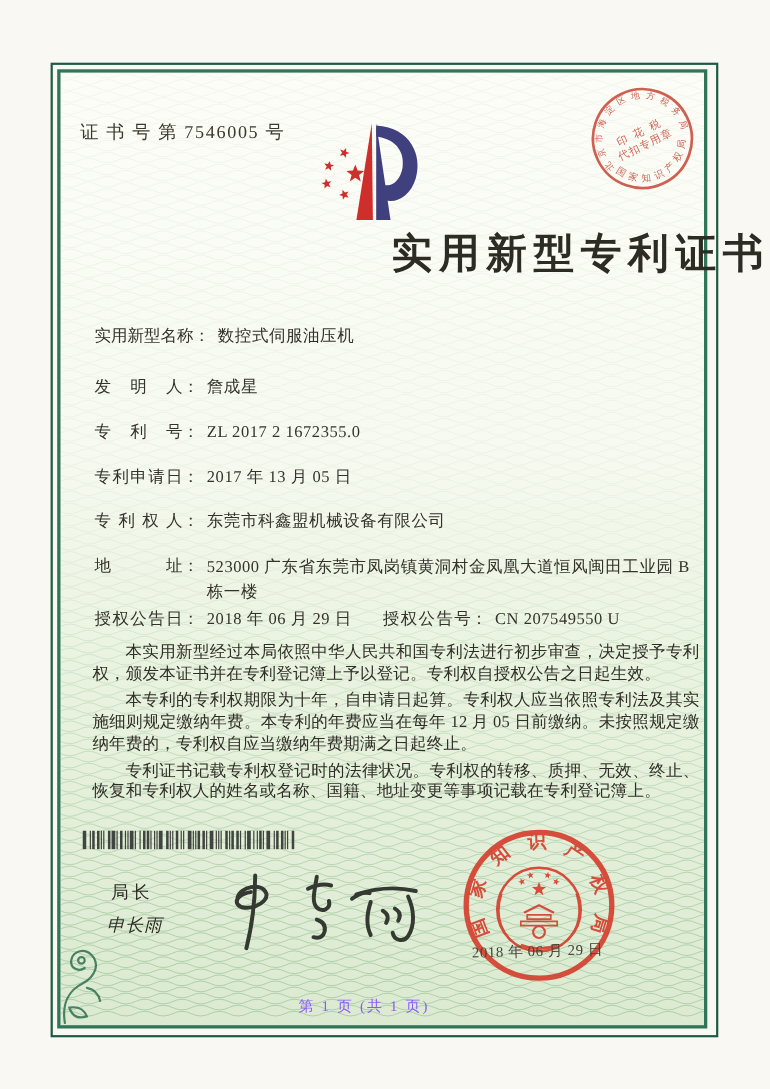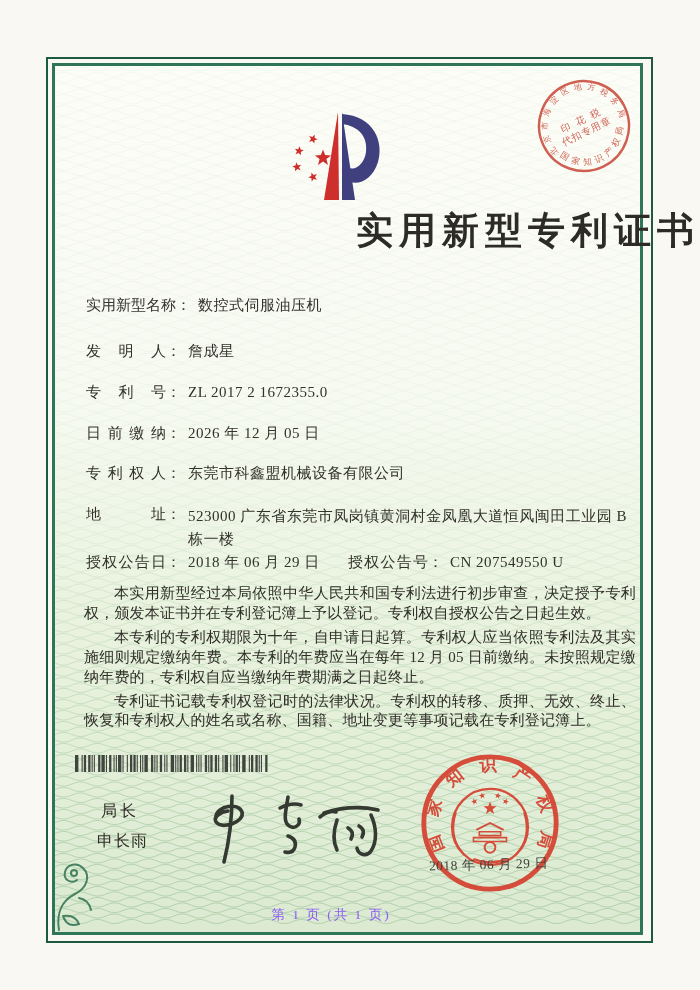--- a/index.html
+++ b/index.html
@@ -25,21 +25,21 @@
   .f-label{display:inline-block;width:80px;text-align:justify;text-align-last:justify;vertical-align:top;}
   .f-colon{margin-right:7px;}
   .f-value{letter-spacing:.5px;}
   .addr-val{display:inline-block;width:444px;vertical-align:top;line-height:23px;letter-spacing:.5px;}
   .grant2{position:absolute;left:262px;top:0;white-space:nowrap;}
   .body-text{left:80px;top:580px;width:560px;z-index:2;}
   .body-text p{margin:4px;text-indent:2em;font-size:15px;line-height:19.9px;
     text-align:justify;letter-spacing:.2px;color:#2f2e27;}
   .barcode{left:75px;top:755px;}
   .signer-title{left:101px;top:801px;font-size:16px;letter-spacing:3px;color:#2e2d26;text-align:right;}
-  .signer-name{left:97px;top:831px;font-size:16px;letter-spacing:1px;color:#2e2d26;}
+  .signer-name{left:97px;top:831px;font-size:16px;letter-spacing:1px;color:#2e2d26;font-style:italic;}
   .signature{left:196px;top:784px;}
   .seal{left:417px;top:750px;opacity:.92;}
   .seal-date{left:429px;top:856px;font-size:13.5px;color:#43423a;letter-spacing:.5px;white-space:nowrap;transform:rotate(-1.5deg);}
   .tax-stamp{left:536px;top:78px;opacity:.88;}
   .footer{left:0;top:906px;width:662px;text-align:center;font-size:13.5px;letter-spacing:2px;color:#8b5cf6;}
   .ornament{left:53px;top:842px;opacity:.85;}
 </style>
 </head>
 <body>
 
@@ -208,20 +208,21 @@
 
   <svg class="abs ornament" width="46" height="90" viewBox="0 0 46 90">
     <g fill="none" stroke="#2e7050" stroke-width="2" stroke-linecap="round">
       <path d="M6,88 C3,70 10,58 22,52 C34,46 38,34 30,26 C24,20 14,22 12,30 C10,38 18,42 24,38"></path>
       <path d="M10,74 q12,-2 16,8 q-12,4 -16,-8"></path>
       <circle cx="21" cy="31" r="3"></circle>
       <path d="M26,56 q10,2 12,12"></path>
     </g>
   </svg>
 
+  <div class="abs cert-no">证 书 号 第 7546005 号</div>
 
   <svg class="abs logo" width="124" height="98" viewBox="0 0 124 98">
     <polygon points="60,4 46,92 61,92" fill="#ce2e2c"></polygon>
     <polygon points="64,4 64,92 77,92" fill="#41407f"></polygon>
     <path d="M64,6 C96,8 106,34 100,54 C94,74 76,80 66,70 L66,56 C74,66 86,58 88,44 C90,28 80,18 64,16 Z" fill="#41407f"></path>
     <g id="logo-stars" fill="#ce2e2c">
         <polygon points="45.0,41.5 47.1,47.1 53.1,47.4 48.4,51.1 50.0,56.9 45.0,53.6 40.0,56.9 41.6,51.1 36.9,47.4 42.9,47.1"></polygon>
         <polygon points="36.6,26.5 36.7,29.9 39.8,31.2 36.6,32.2 36.3,35.6 34.3,32.9 31.0,33.7 33.0,30.9 31.2,28.0 34.4,29.1"></polygon>
         <polygon points="21.8,38.3 22.5,41.6 25.8,42.3 22.8,43.9 23.1,47.3 20.6,45.0 17.5,46.3 19.0,43.3 16.8,40.7 20.1,41.2"></polygon>
         <polygon points="18.2,54.3 19.9,57.2 23.2,56.7 21.0,59.3 22.5,62.3 19.4,61.0 16.9,63.3 17.2,59.9 14.2,58.3 17.5,57.6"></polygon>
@@ -234,21 +235,21 @@
   <div class="row" style="top:296px">
     <span class="f-label" style="width: auto;">实用新型名称</span><span class="f-colon">：</span><span class="f-value">数控式伺服油压机</span>
   </div>
   <div class="row" style="top:342px">
     <span class="f-label">发明人</span><span class="f-colon">：</span><span class="f-value">詹成星</span>
   </div>
   <div class="row" style="top:383px">
     <span class="f-label">专利号</span><span class="f-colon">：</span><span class="f-value">ZL 2017 2 1672355.0</span>
   </div>
   <div class="row" style="top:424px">
-    <span class="f-label">日前缴纳</span><span class="f-colon">：</span><span class="f-value">2026 年 12 月 05 日</span>
+    <span class="f-label">专利申请日</span><span class="f-colon">：</span><span class="f-value">2017 年 13 月 05 日</span>
   </div>
   <div class="row" style="top:464px">
     <span class="f-label">专利权人</span><span class="f-colon">：</span><span class="f-value">东莞市科鑫盟机械设备有限公司</span>
   </div>
   <div class="row wrap" style="top:505px">
     <span class="f-label">地址</span><span class="f-colon">：</span><span class="addr-val">523000 广东省东莞市凤岗镇黄洞村金凤凰大道恒风闽田工业园 B 栋一楼</span>
   </div>
   <div class="row" style="top:553px;width:530px">
     <span class="f-label">授权公告日</span><span class="f-colon">：</span><span class="f-value">2018 年 06 月 29 日</span>
     <span class="grant2">

